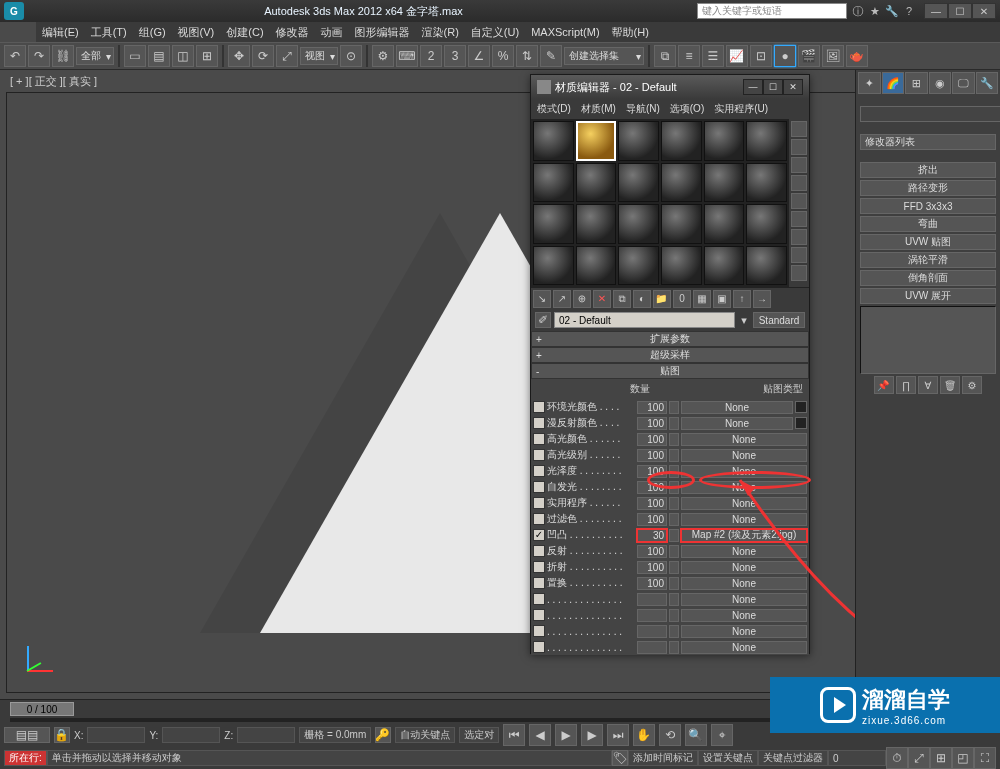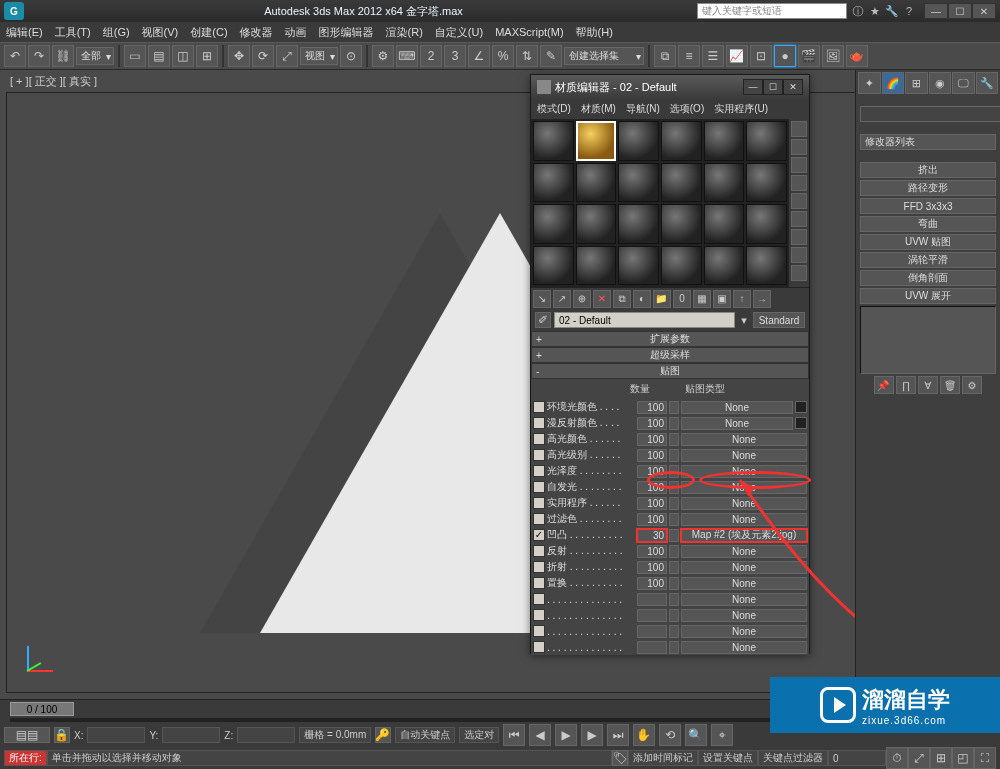--- a/index.html
+++ b/index.html
@@ -7,21 +7,21 @@
 
 .title-bar { height: 22px; background: linear-gradient(#3a3a3a,#2b2b2b); display: flex; align-items: center; padding: 0 4px; }
 .logo { width: 20px; height: 18px; background: #1a8ca8; border-radius: 3px; margin-right: 6px; display:flex;align-items:center;justify-content:center;color:#fff;font-weight:bold;font-size:10px; }
 .title-text { flex: 1; text-align: center; color: #e8f4ff; font-size: 11px; }
 .search-box { width: 150px; height: 16px; background: #fff; border: 1px solid #888; font-size: 10px; color: #888; padding: 0 4px; display:flex;align-items:center; }
 .title-right { display:flex; gap:3px; margin-left:4px; }
 .title-right span { width:14px;height:14px;display:inline-flex;align-items:center;justify-content:center;color:#bbb; }
 .win-btns { display:flex; margin-left:8px; }
 .win-btns span { width:24px;height:16px;background:#555;border:1px solid #333;display:inline-flex;align-items:center;justify-content:center;color:#ccc;font-size:10px; }
 
-.menu-bar { height: 20px; background: #3a3a3a; display: flex; align-items: center; gap: 12px; padding: 0 6px; }
+.menu-bar { height: 20px; background: #3a3a3a; display: flex; align-items: center; gap: 12px; padding: 0 6px; margin-left: 36px; }
 .menu-bar span { color: #ddd; cursor: default; }
 
 .toolbar1, .toolbar2 { height: 28px; background: #4a4a4a; border-top:1px solid #5a5a5a; border-bottom:1px solid #2a2a2a; display:flex;align-items:center;gap:2px;padding:0 4px; }
 .tool-btn { width:22px;height:22px;background:#555;border:1px solid #666;display:inline-flex;align-items:center;justify-content:center;color:#ccc;font-size:12px; }
 .tool-btn.accent { border-color:#3af; box-shadow:0 0 2px #3af; }
 .divider { width:2px;height:22px;background:#333;margin:0 2px; }
 .dropdown-small { height:18px;background:#555;border:1px solid #666;color:#ddd;font-size:10px;padding:0 12px 0 4px;display:inline-flex;align-items:center;position:relative; }
 .dropdown-small::after { content:"▾";position:absolute;right:2px; }
 
 .viewport-area { position: absolute; top: 70px; left: 0; right: 0; bottom: 70px; background: #4a4a4a; }
@@ -50,21 +50,21 @@
 .mat-tools { height:22px;background:#3a3a3a;border-top:1px solid #222;display:flex;align-items:center;gap:2px;padding:0 2px; }
 .mat-tools .tool-btn { width:18px;height:18px;font-size:10px; }
 .mat-name-row { height:22px;display:flex;align-items:center;gap:3px;padding:0 4px;background:#3a3a3a; }
 .mat-name-row .dd { flex:1;height:16px;background:#d4d0c8;border:1px solid #888;color:#000;font-size:10px;display:flex;align-items:center;padding:0 4px; }
 .mat-name-row .type-btn { width:52px;height:16px;background:#555;border:1px solid #666;color:#ddd;font-size:10px;display:flex;align-items:center;justify-content:center; }
 .rollout { background:#444; }
 .roll-head { height:16px;background:#555;color:#ddd;font-size:10px;display:flex;align-items:center;justify-content:center;border:1px solid #333;position:relative; }
 .roll-head .pm { position:absolute;left:4px; }
 .map-header { display:flex;color:#ccc;font-size:10px;padding:3px 6px; }
 .map-header span:first-child { flex:1;text-align:center;margin-left:58px; }
-.map-header span:last-child { width:118px;text-align:left; }
+.map-header span:last-child { width:118px;text-align:right; }
 .map-row { display:flex;align-items:center;height:16px;padding:0 2px;gap:2px; }
 .map-row .cb { width:12px;height:12px;background:#d4d0c8;border:1px solid #333; }
 .map-row .cb.checked::after { content:"✓";color:#000;font-size:10px;display:block;line-height:9px;text-align:center; }
 .map-row .lbl { width:88px;color:#ddd;font-size:10px;white-space:nowrap;overflow:hidden; }
 .map-row .spin { width:30px;height:13px;background:#555;border:1px solid #666;color:#ddd;font-size:10px;text-align:right;padding-right:2px;line-height:11px; }
 .map-row .sp-ar { width:10px;height:13px;background:#555;border:1px solid #666;display:flex;flex-direction:column; }
 .map-row .sp-ar::before, .map-row .sp-ar::after { content:"";flex:1;border:2px solid transparent; }
 .map-row .map-btn { flex:1;height:13px;background:#555;border:1px solid #666;color:#ddd;font-size:10px;display:flex;align-items:center;justify-content:center; }
 .map-row .sw { width:12px;height:12px;background:#222;border:1px solid #666; }
 .map-row.highlight .spin, .map-row.highlight .map-btn { outline:2px solid #e33;outline-offset:-1px; }

